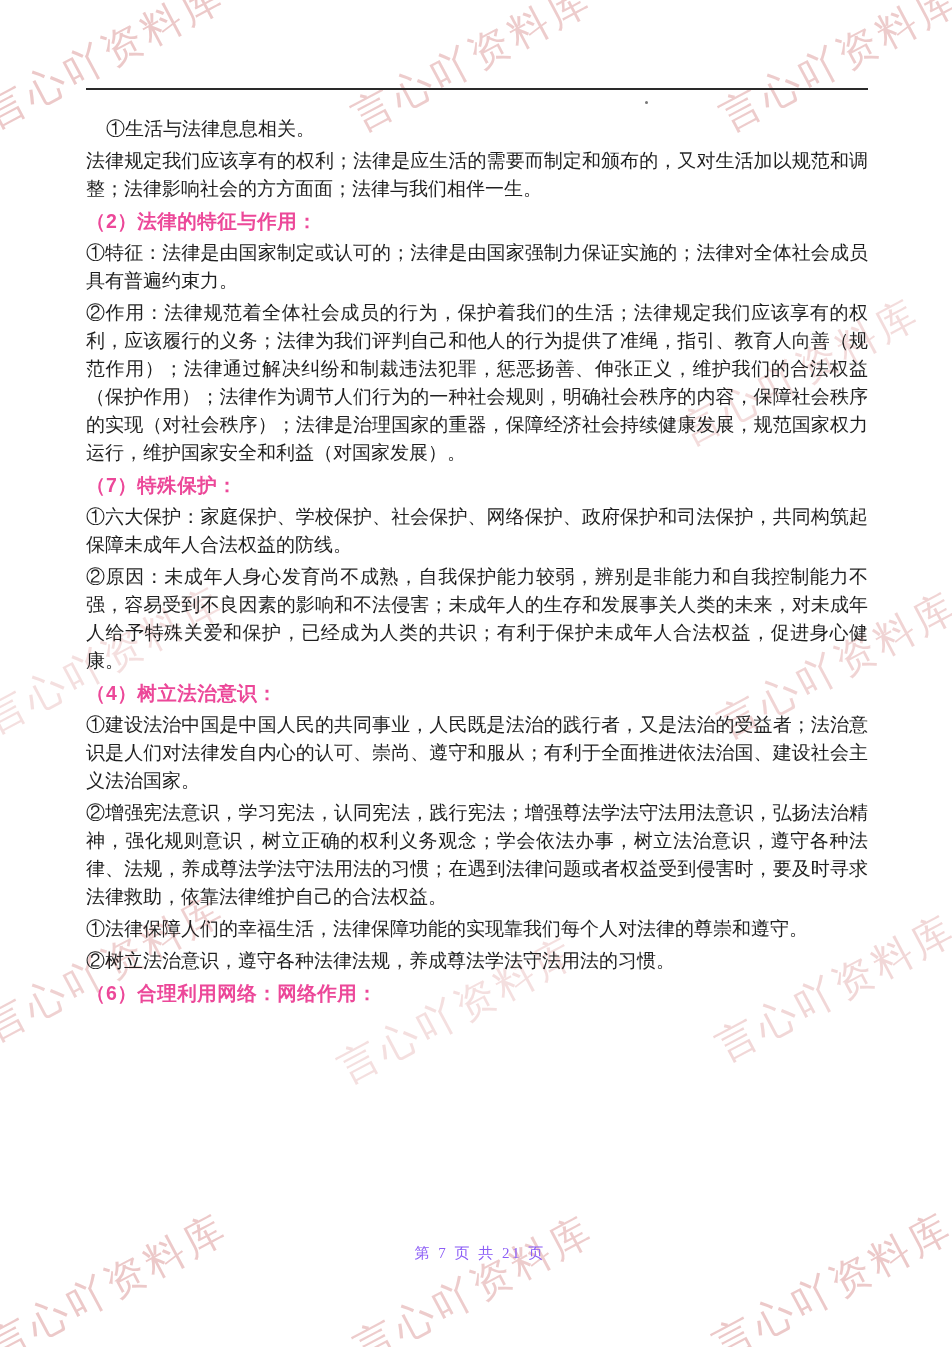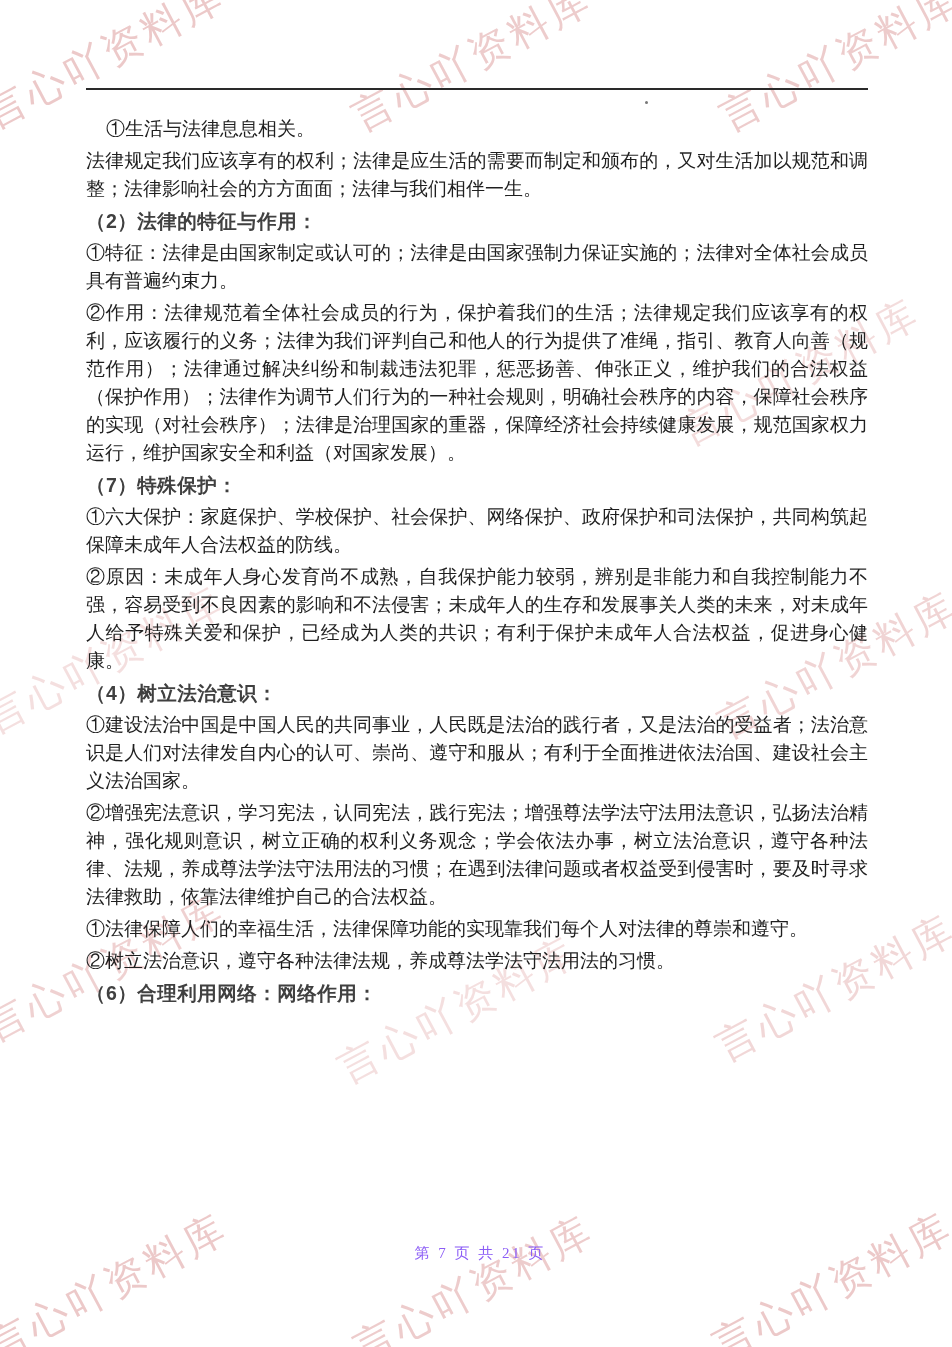--- a/index.html
+++ b/index.html
@@ -30,21 +30,21 @@
     height:0;border-top:2px solid #2a2a2a;margin-top:88px;
   }
   .stray-dot{
     position:absolute;left:645px;top:101px;width:3px;height:3px;
     background:#777;border-radius:50%;z-index:1;
   }
   p.para{margin:0 0 4px;}
   p.para.first{margin-top:25px;margin-left:20px;}
   h3.heading{
     font-family:"Liberation Sans", sans-serif;
-    font-size:19.5px;font-weight:700;color:#404040;
+    font-size:19.5px;font-weight:700;color:#ec4899;
     margin:2px 0 4px;line-height:28px;
     letter-spacing:0.5px;
   }
   .lead-bold{font-weight:700;}
   .footer{
     position:absolute;left:8px;right:0;top:1244px;z-index:1;
     text-align:center;
     font-size:15px;letter-spacing:2.5px;color:#8b5cf6;
     font-family:"Liberation Serif", serif;
   }

